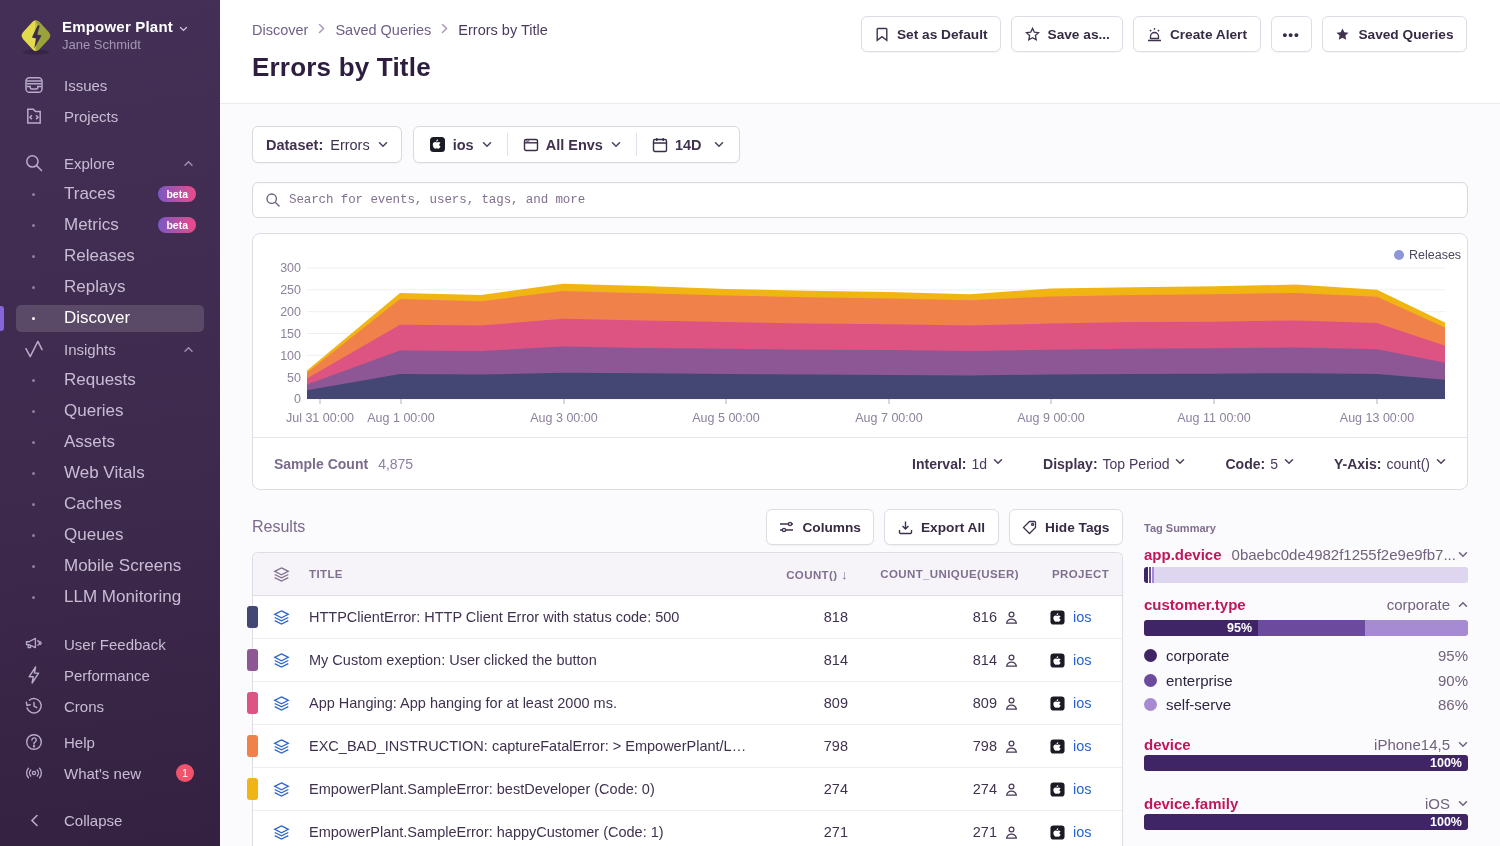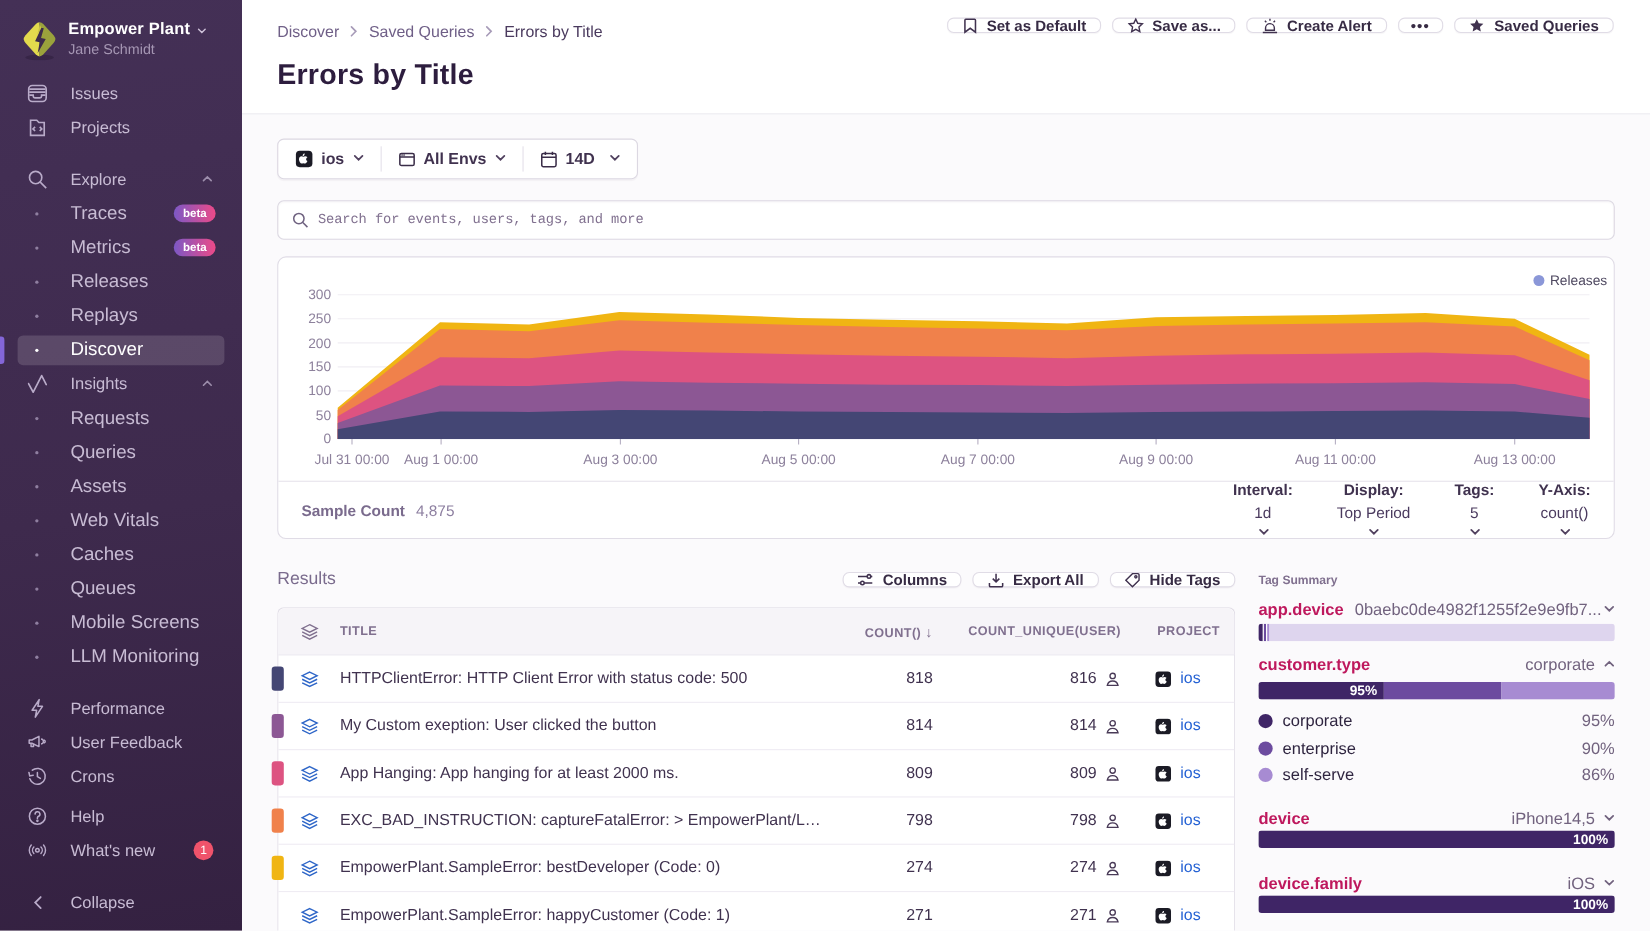--- a/index.html
+++ b/index.html
@@ -25,41 +25,41 @@
 .badge1 { margin-left:auto; margin-right:26px; background:#f0536b; color:#fff; width:18px; height:18px; border-radius:50%; font-size:11px; display:flex; align-items:center; justify-content:center; }
 .gap { height:16px; }
 
 .main { margin-left:220px; }
 .hdr { background:#fff; border-bottom:1px solid #eceaf0; height:104px; padding:20px 32px 0 32px; position:relative; }
 .crumbs { font-size:14.5px; color:#6f5f87; display:flex; align-items:center; height:20px; }
 .crumbs .sep { margin:0 10px; color:#a79bb8; font-size:12px; }
 .crumbs .last { color:#4a3a5e; }
 .h1 { font-size:26px; font-weight:bold; color:#2d1d3e; margin-top:12px; letter-spacing:.2px; }
 .hdr-btns { position:absolute; right:33px; top:16px; display:flex; gap:10px; }
-.btn { display:inline-flex; align-items:center; gap:8px; height:14px; padding:0 12.5px; background:#fff; border:1px solid #e0dce6; border-radius:6px; font-size:13.7px; font-weight:bold; color:#372b44; box-shadow:0 1px 1px rgba(40,20,60,.04); }
+.btn { display:inline-flex; align-items:center; gap:8px; height:36px; padding:0 12.5px; background:#fff; border:1px solid #e0dce6; border-radius:6px; font-size:13.7px; font-weight:bold; color:#372b44; box-shadow:0 1px 1px rgba(40,20,60,.04); }
 .btn svg { flex:0 0 auto; }
 .content { padding:22px 32px 0 32px; }
 
 .filters { display:flex; gap:11px; }
 .fbtn { display:inline-flex; align-items:center; gap:7px; height:37px; padding:0 13px; background:#fff; border:1px solid #dcd8e2; border-radius:6px; font-size:14.5px; color:#40324f; box-shadow:0 1px 1px rgba(40,20,60,.04); }
 .fgroup { display:inline-flex; align-items:stretch; background:#fff; border:1px solid #dcd8e2; border-radius:6px; box-shadow:0 1px 1px rgba(40,20,60,.04); }
 .fseg { display:inline-flex; align-items:center; gap:7px; padding:0 15px; height:35px; font-size:14.5px; font-weight:bold; color:#40324f; }
 .fsep { width:1px; background:#e4e0ea; margin:6px 0; }
 .carat { color:#51415f; font-size:10px; margin-left:1px; }
 
 .search { margin-top:19px; height:36px; background:#fff; border:1px solid #dcd8e2; border-radius:6px; display:flex; align-items:center; padding:0 12px; box-shadow:inset 0 1px 2px rgba(40,20,60,.04); }
 .search .ph { font-family:"Liberation Mono",monospace; font-size:12.5px; color:#80708f; margin-left:8px; letter-spacing:-.1px; }
 
 .panel { margin-top:15px; background:#fff; border:1px solid #e0dce6; border-radius:8px; }
 .chart-wrap { position:relative; height:203px; }
 .chart-footer { border-top:1px solid #e7e3ec; height:52px; display:flex; align-items:center; padding:0 21px; font-size:14px; }
 .cf-label { font-weight:bold; color:#7a6b8d; }
 .cf-val { color:#8d7fa0; margin-left:10px; }
 .cf-right { margin-left:auto; display:flex; gap:40px; }
-.cf-item { display:flex; align-items:center; gap:5px;flex-direction:column; }
+.cf-item { display:flex; gap:5px; }
 .cf-item b { color:#40324f; font-weight:bold; }
 .cf-item span { color:#4a3a5e; }
 
 .results-row { display:flex; align-items:center; height:32px; margin-bottom:9px; }
 .results-title { font-size:16px; font-weight:normal; color:#7a6b8d; }
 .res-btns { display:flex; gap:10px; margin-left:auto; }
 .grid { display:flex; margin-top:21px; }
 .leftcol { width:871px; flex:0 0 871px; }
 .tbl { background:#fff; border:1px solid #e0dce6; border-radius:6px 6px 0 0; border-bottom:none; }
 .thead { display:flex; align-items:center; height:43px; background:#f6f4f8; border-bottom:1px solid #e0dce6; border-radius:6px 6px 0 0; font-size:11.5px; font-weight:bold; color:#80708f; letter-spacing:.4px; }
@@ -199,36 +199,36 @@
         <span class="dot"></span>
         <span class="lbl">Mobile Screens</span>
       </div>
     <div class="nav-sub">
         <span class="dot"></span>
         <span class="lbl">LLM Monitoring</span>
       </div>
     <div class="gap"></div>
     <div class="nav-item">
         <span class="ic">
-          <svg width="18" height="18" viewBox="0 0 18 18" fill="none" stroke="#b9abc9" stroke-width="1.4" stroke-linejoin="round">
-            <path d="M10.6 1 4.2 10.7h4.1L7.1 17l6.5-9.9H9.4Z"></path>
-          </svg>
-        </span>
-        <span class="lbl">Performance</span>
-      </div>
-    <div class="nav-item">
-        <span class="ic">
           <svg width="19" height="18" viewBox="0 0 19 18" fill="none" stroke="#b9abc9" stroke-width="1.4" stroke-linejoin="round">
             <path d="M1.6 6.6h2.6L11 3.1v9.8L4.2 9.7H1.6Z"></path>
             <path d="M3.4 9.9v3h2.4v-2.7"></path>
             <path d="M13 5.6c1.4.2 2.3 1.2 2.3 2.4S14.4 10.2 13 10.4"></path>
             <path d="M15.9 6.4c.7.4 1.1 1 1.1 1.6 0 .6-.4 1.2-1.1 1.6"></path>
           </svg>
         </span>
         <span class="lbl">User Feedback</span>
+      </div>
+    <div class="nav-item">
+        <span class="ic">
+          <svg width="18" height="18" viewBox="0 0 18 18" fill="none" stroke="#b9abc9" stroke-width="1.4" stroke-linejoin="round">
+            <path d="M10.6 1 4.2 10.7h4.1L7.1 17l6.5-9.9H9.4Z"></path>
+          </svg>
+        </span>
+        <span class="lbl">Performance</span>
       </div>
     <div class="nav-item">
         <span class="ic">
           <svg width="18" height="18" viewBox="0 0 18 18" fill="none" stroke="#b9abc9" stroke-width="1.4" stroke-linecap="round">
             <path d="M4.4 3.2A7.2 7.2 0 1 1 2.1 11"></path>
             <path d="M1.3 5.2l.7 3.2 3.2-.7"></path>
             <path d="M9 5.4V9l2.7 1.6"></path>
           </svg>
         </span>
         <span class="lbl">Crons</span>
@@ -292,20 +292,27 @@
             <path d="M1 13.5h13M7.5 1v1.8M2.9 2.9l1.3 1.3M12.1 2.9l-1.3 1.3"></path>
           </svg>Create Alert</span>
       <span class="btn" style="padding:0 11px;letter-spacing:1px;font-weight:bold;">•••</span>
       <span class="btn"><svg width="15" height="15" viewBox="0 0 15 15" fill="#40324f">
             <path d="M7.5 1.4 9.3 5.2l4.2.5-3.1 2.9.8 4.1-3.7-2-3.7 2 .8-4.1L1.5 5.7l4.2-.5Z"></path>
           </svg>Saved Queries</span>
     </div>
   </div>
   <div class="content">
     <div class="filters">
+      <span class="fbtn">
+          <b>Dataset:</b>
+          <span>Errors</span>
+          <span class="carat"><svg width="10" height="7" viewBox="0 0 10 7" fill="none" stroke="#51415f" stroke-width="1.6" stroke-linecap="round">
+              <path d="M1.5 1.8 5 5.2 8.5 1.8"></path>
+            </svg></span>
+        </span>
       <span class="fgroup">
         <span class="fseg"><svg width="17" height="17" viewBox="0 0 17 17">
               <rect x="1" y="1" width="15" height="15" rx="3.5" fill="#1b1b25"></rect>
               <path d="M8.6 5.1c.5-.6.4-1.5.4-1.5s-.9 0-1.4.7c-.5.6-.4 1.5-.4 1.5s.9-.1 1.4-.7Zm1.7 3.9c0-1.4 1.2-2 1.2-2s-.7-1-1.9-1c-.8 0-1.4.4-1.8.4-.4 0-1-.4-1.7-.4-1.2 0-2.3 1-2.3 2.8 0 1.9 1.4 3.9 2.4 3.9.5 0 .8-.4 1.5-.4s1 .4 1.6.4c1 0 2.1-1.9 2.2-2.3-.6-.3-1.2-.8-1.2-1.4Z" fill="#fff"></path>
             </svg>ios<span class="carat"><svg width="10" height="7" viewBox="0 0 10 7" fill="none" stroke="#51415f" stroke-width="1.6" stroke-linecap="round">
                 <path d="M1.5 1.8 5 5.2 8.5 1.8"></path>
               </svg></span></span>
         <span class="fsep"></span>
         <span class="fseg"><svg width="16" height="16" viewBox="0 0 16 16" fill="none" stroke="#3a2d48" stroke-width="1.4">
               <rect x="1.5" y="2.5" width="13" height="11" rx="1.5"></rect>
@@ -391,21 +398,21 @@
                 </svg></span>
             </span>
           <span class="cf-item">
               <b>Display:</b>
               <span>Top Period</span>
               <span class="carat"><svg width="10" height="7" viewBox="0 0 10 7" fill="none" stroke="#51415f" stroke-width="1.6" stroke-linecap="round">
                   <path d="M1.5 1.8 5 5.2 8.5 1.8"></path>
                 </svg></span>
             </span>
           <span class="cf-item">
-              <b>Tags:</b>
+              <b>Code:</b>
               <span>5</span>
               <span class="carat"><svg width="10" height="7" viewBox="0 0 10 7" fill="none" stroke="#51415f" stroke-width="1.6" stroke-linecap="round">
                   <path d="M1.5 1.8 5 5.2 8.5 1.8"></path>
                 </svg></span>
             </span>
           <span class="cf-item">
               <b>Y-Axis:</b>
               <span>count()</span>
               <span class="carat"><svg width="10" height="7" viewBox="0 0 10 7" fill="none" stroke="#51415f" stroke-width="1.6" stroke-linecap="round">
                   <path d="M1.5 1.8 5 5.2 8.5 1.8"></path>

